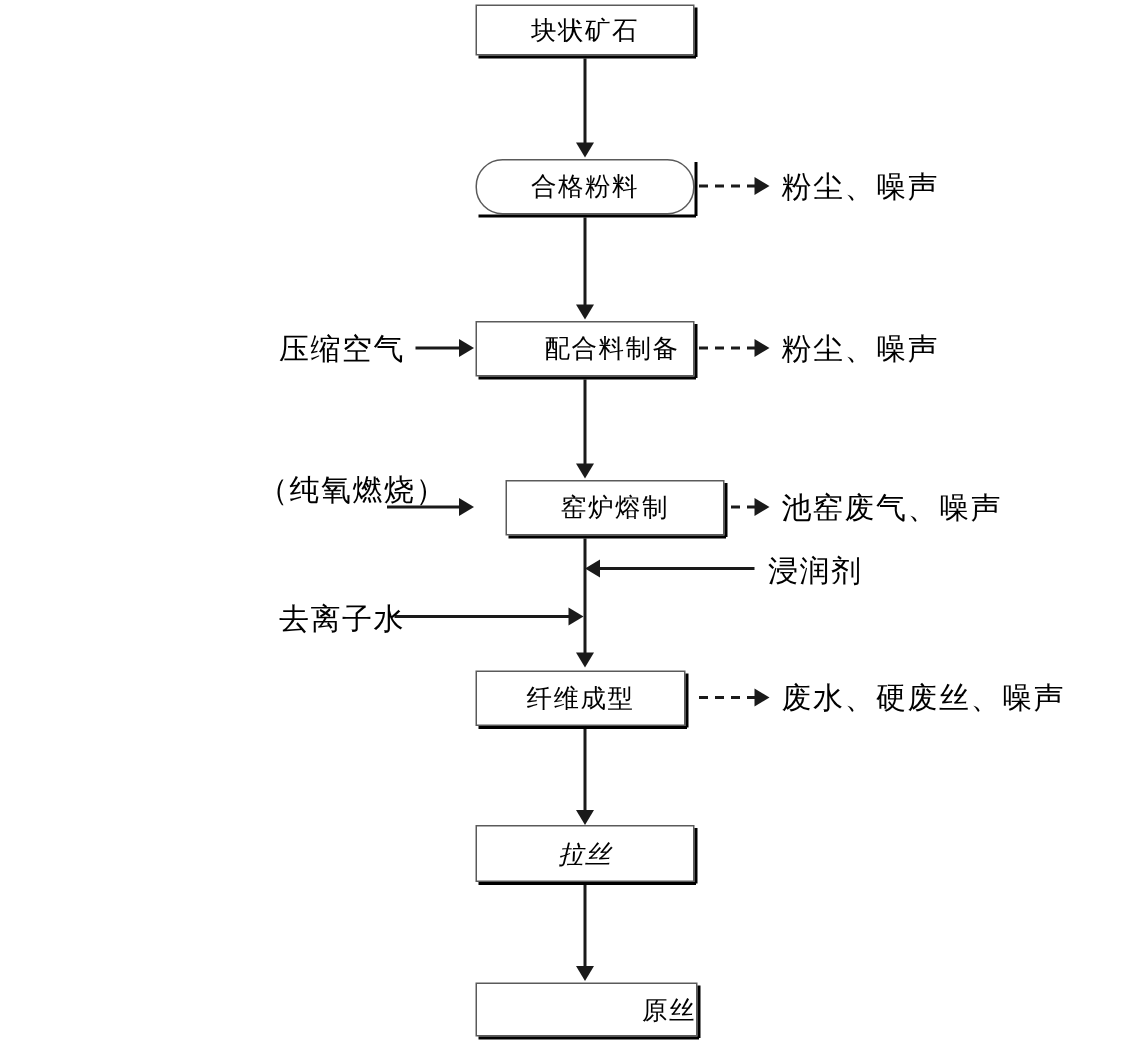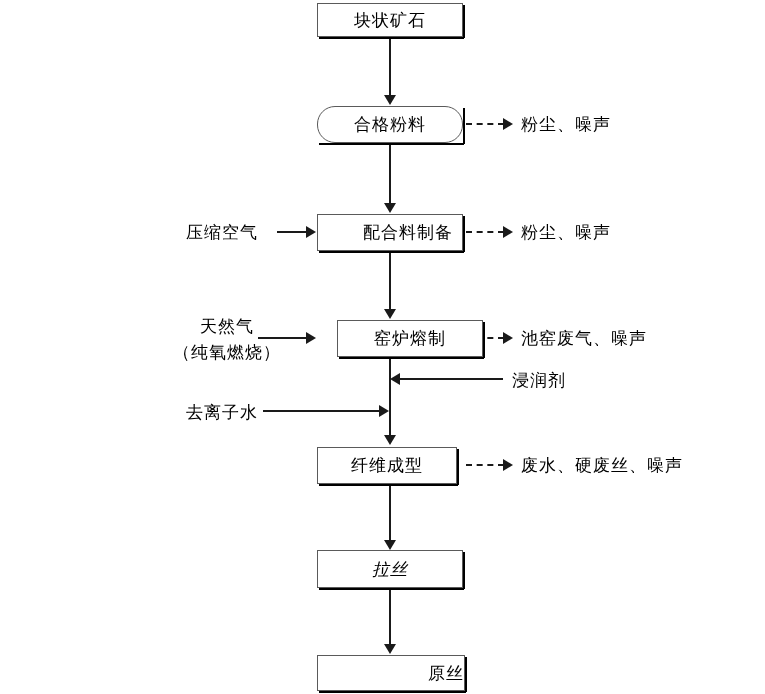--- a/index.html
+++ b/index.html
@@ -95,21 +95,21 @@
   .dline {
     position: absolute;
     height: 0;
     border-top: 2px dashed #1a1a1a;
     z-index: 2;
   }
 
   
   .label {
     position: absolute;
-    font-size: 17px;
+    font-size: 20px;
     color: #000000;
     white-space: nowrap;
     letter-spacing: 1px;
     line-height: 25px;
     z-index: 4;
   }
   .label.two-line {
     text-align: center;
     line-height: 26px;
   }
@@ -150,21 +150,20 @@
   <div class="label" style="left:521px; top:220px;">粉尘、噪声</div>
 
   <div class="vline" style="left:389px; top:253px; height:58px;"></div>
   <div class="arrow-down" style="left:384px; top:309px;"></div>
 
   <div class="box" style="left:317px; top:320px; width:146px; height:37px;margin-left:20px;">
     <span>窑炉熔制</span>
   </div>
 
   <div class="label two-line" style="left:172px; top:313px; width:110px;">
-    <div>天然气</div>
     <div>（纯氧燃烧）</div>
   </div>
   <div class="hline" style="left:258px; top:337px; width:51px;"></div>
   <div class="arrow-right" style="left:306px; top:332px;"></div>
 
   <div class="dline" style="left:466px; top:337px; width:38px;"></div>
   <div class="arrow-right" style="left:503px; top:332px;"></div>
   <div class="label" style="left:521px; top:326px;">池窑废气、噪声</div>
 
   <div class="vline" style="left:389px; top:359px; height:78px;"></div>

